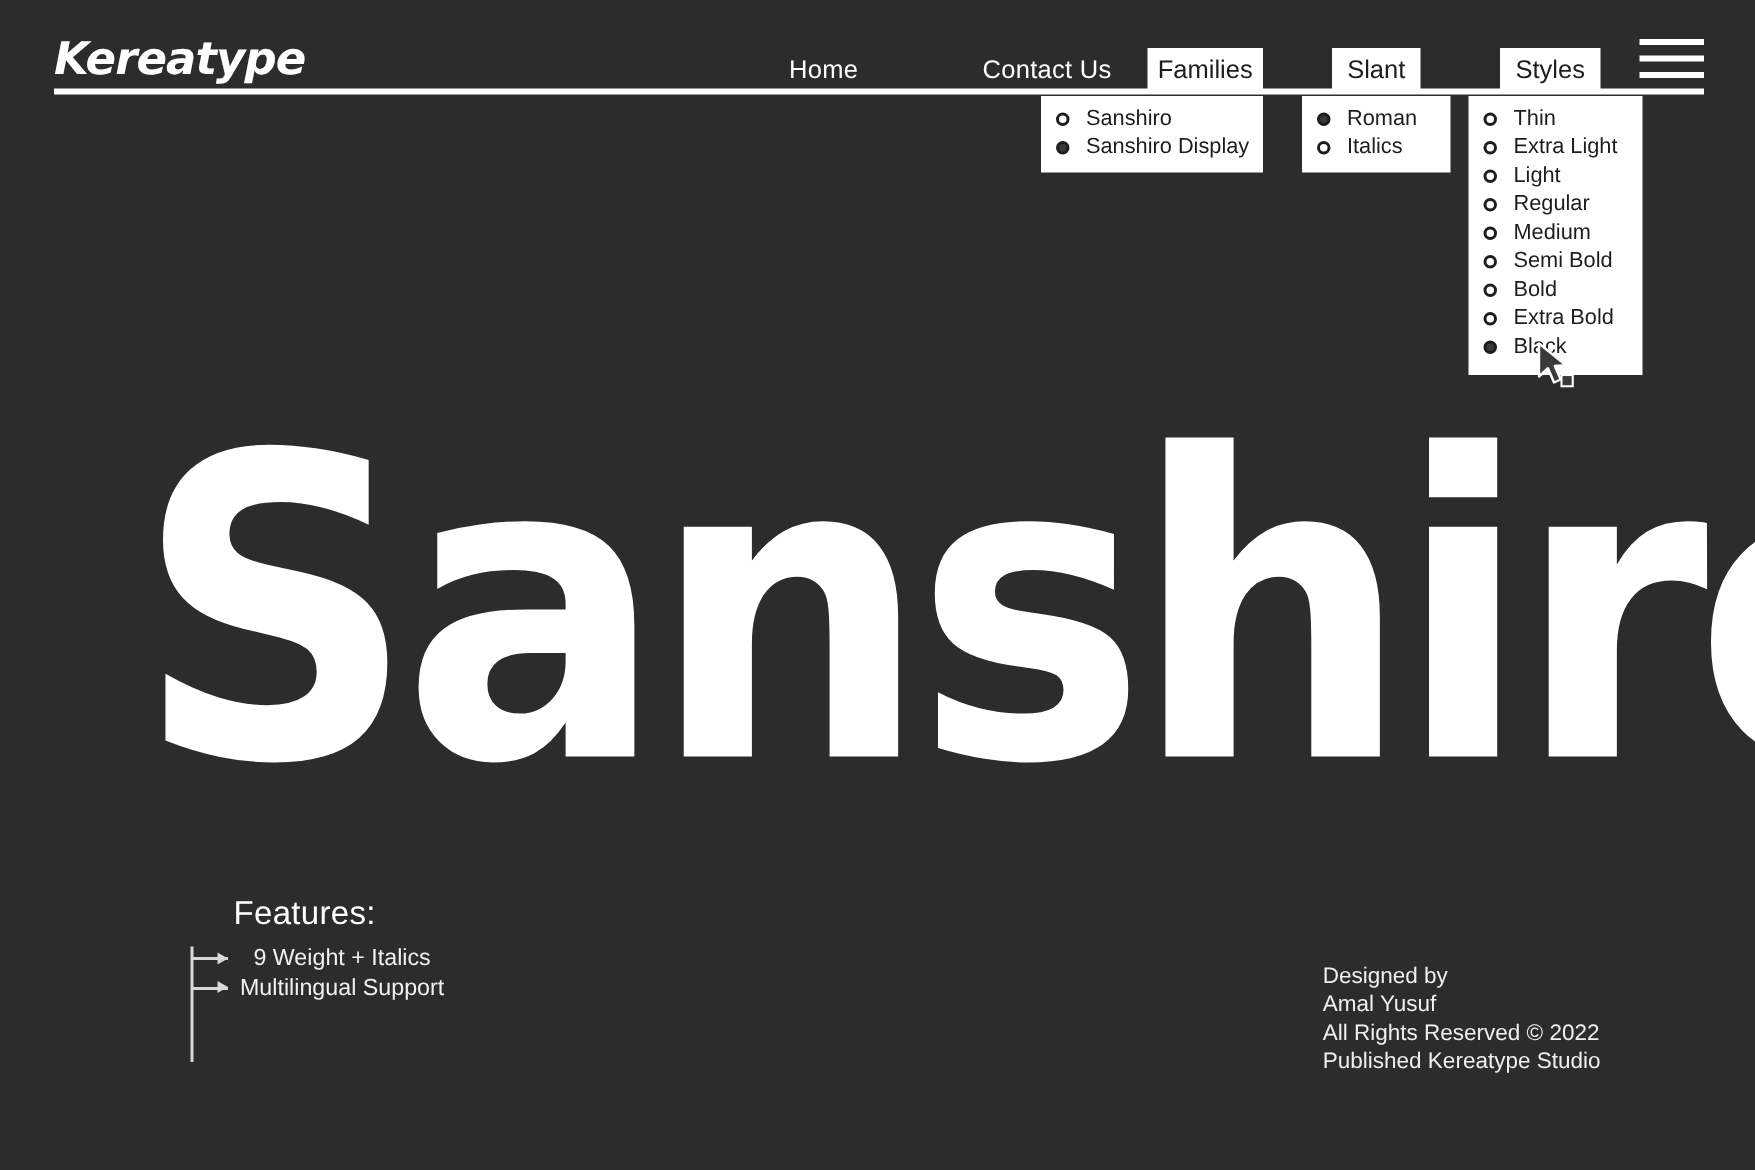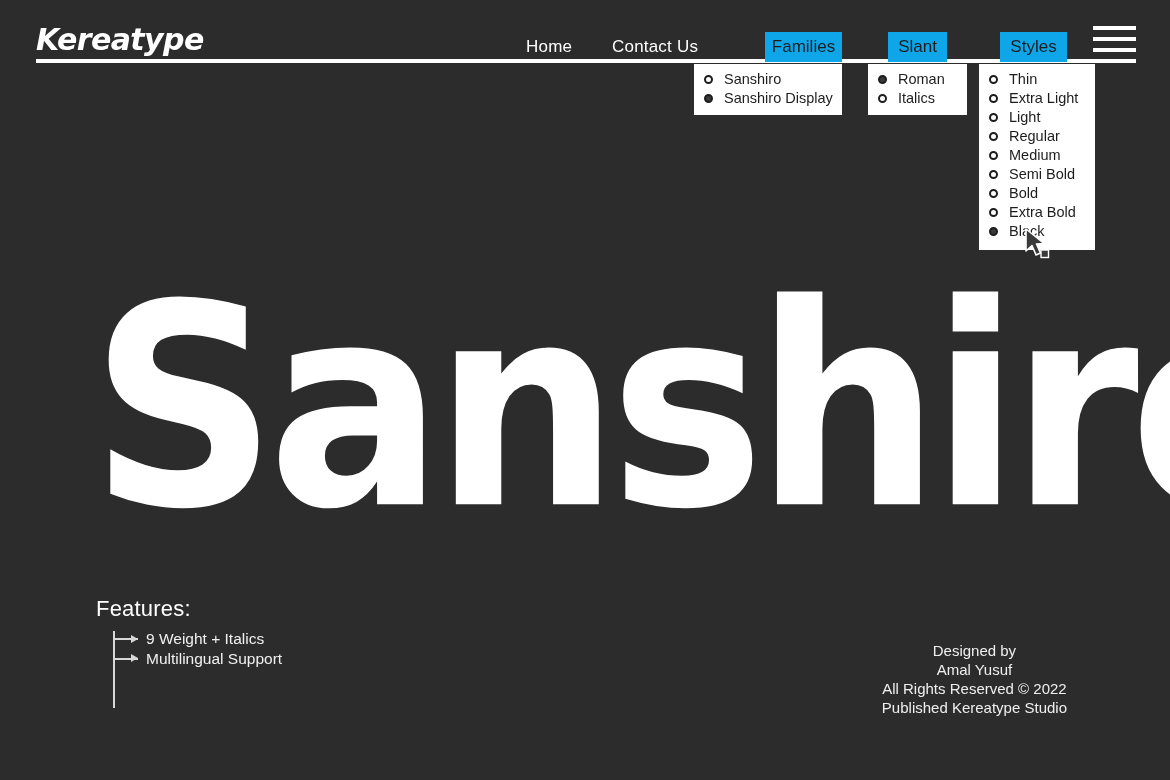--- a/index.html
+++ b/index.html
@@ -27,26 +27,26 @@
     background:#ffffff;
   }
 
   
   .nav-link {
     position:absolute; top:37px;
     font-size:17px; color:#ffffff; letter-spacing:0.2px;
     white-space:nowrap;
   }
   #nav-home { left:526px; }
-  #nav-contact { left:612px; }
+  #nav-contact { left:655px; }
 
   
   .nav-tab {
     position:absolute; top:32px; height:30px;
-    background:#0ea5e9; color:#1d1d1d;
+    background:#ffffff; color:#1d1d1d;
     font-size:17px; line-height:30px; text-align:center;
     white-space:nowrap;
   }
   #tab-families { left:765px; width:77px; }
   #tab-slant    { left:888px; width:59px; }
   #tab-styles   { left:1000px; width:67px; }
 
   
   #menu-toggle {
     position:absolute; left:1093px; top:26px; width:43px; height:26px;
@@ -91,21 +91,21 @@
     font-size:250px;
     line-height:250px;
     letter-spacing:-9px;
     color:#ffffff;
     white-space:nowrap;
     transform:scaleX(1.04) scaleY(1.12);
     transform-origin:left top;
   }
 
   
-  #features { position:absolute; left:96px; top:596px; }
+  #features { position:absolute; left:110px; top:596px;text-align:center; }
   #features-title {
     font-size:22px; color:#ffffff; letter-spacing:0.2px;
     margin-bottom:7px;
   }
   #features-tree { position:relative; padding-left:0; }
   #tree-spine {
     position:absolute; left:17px; top:2px; width:2px; height:77px;
     background:#d8d8d8;
   }
   .feature-row {
@@ -121,21 +121,21 @@
     content:""; position:absolute; right:0; top:-3.5px;
     width:0; height:0;
     border-left:7px solid #d8d8d8;
     border-top:4.5px solid transparent;
     border-bottom:4.5px solid transparent;
   }
 
   
   #footer {
     position:absolute; right:103px; top:641px;
-    text-align:center;
+    text-align:left;
     margin-left:12px;
   }
   #footer div {
     font-size:15px; line-height:19px; color:#efefef; white-space:nowrap;
   }
 </style>
 </head>
 <body>
 
 <div id="header">

